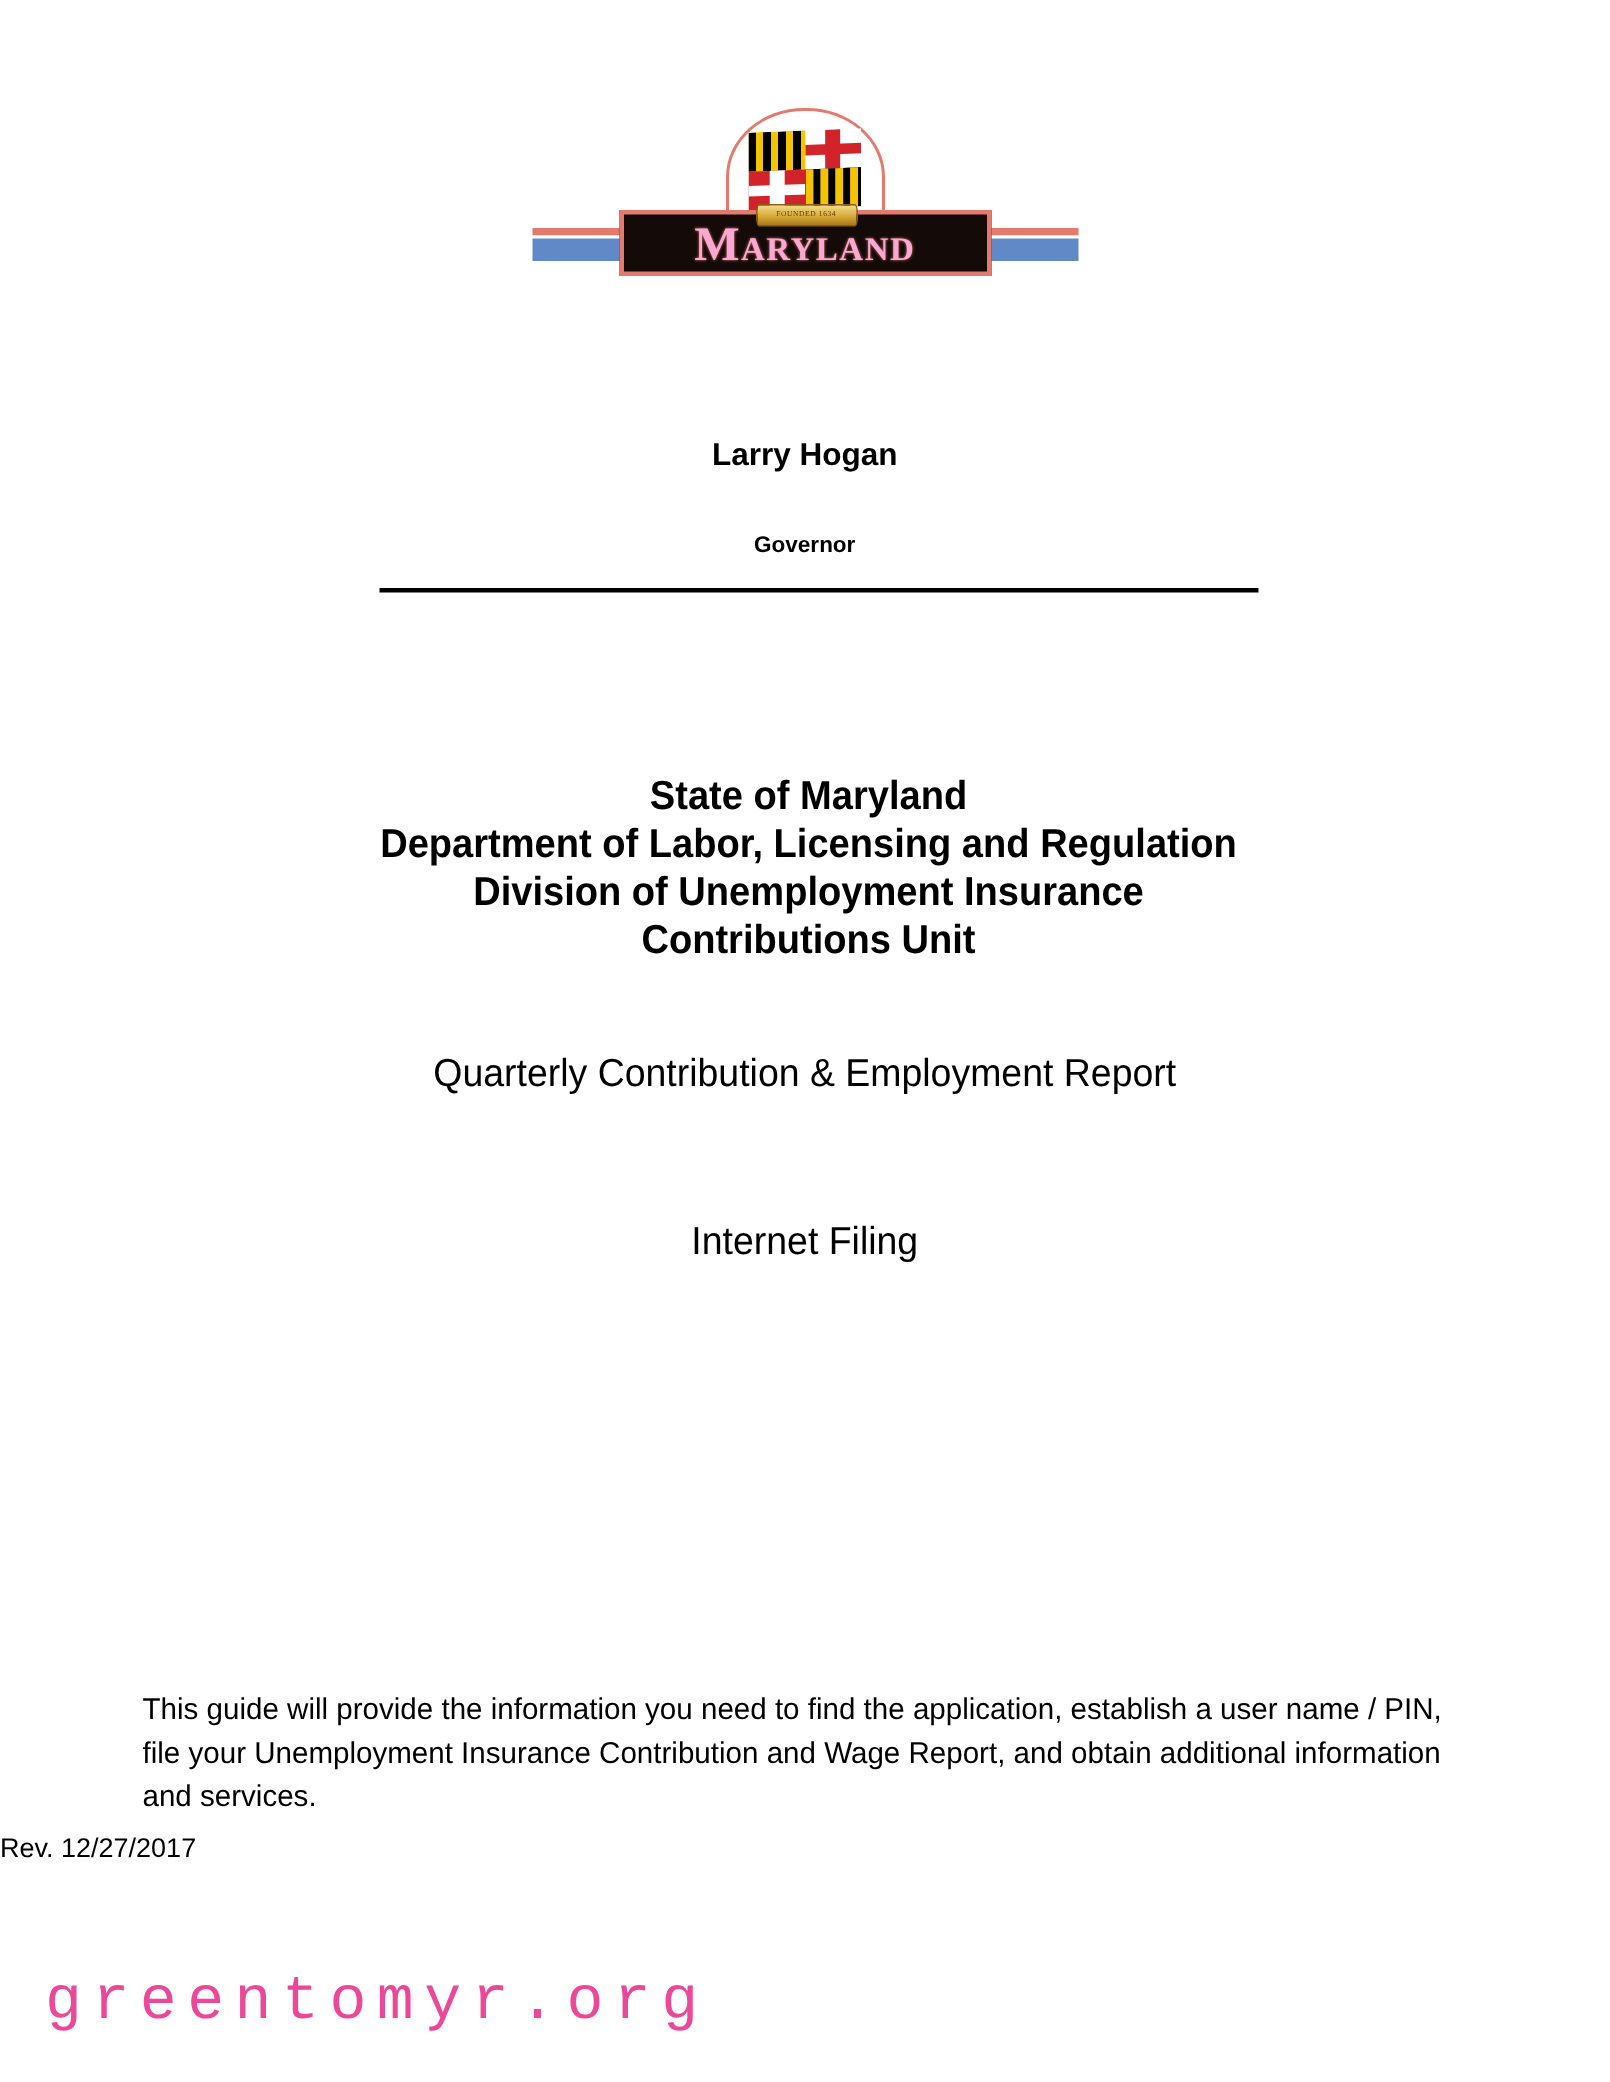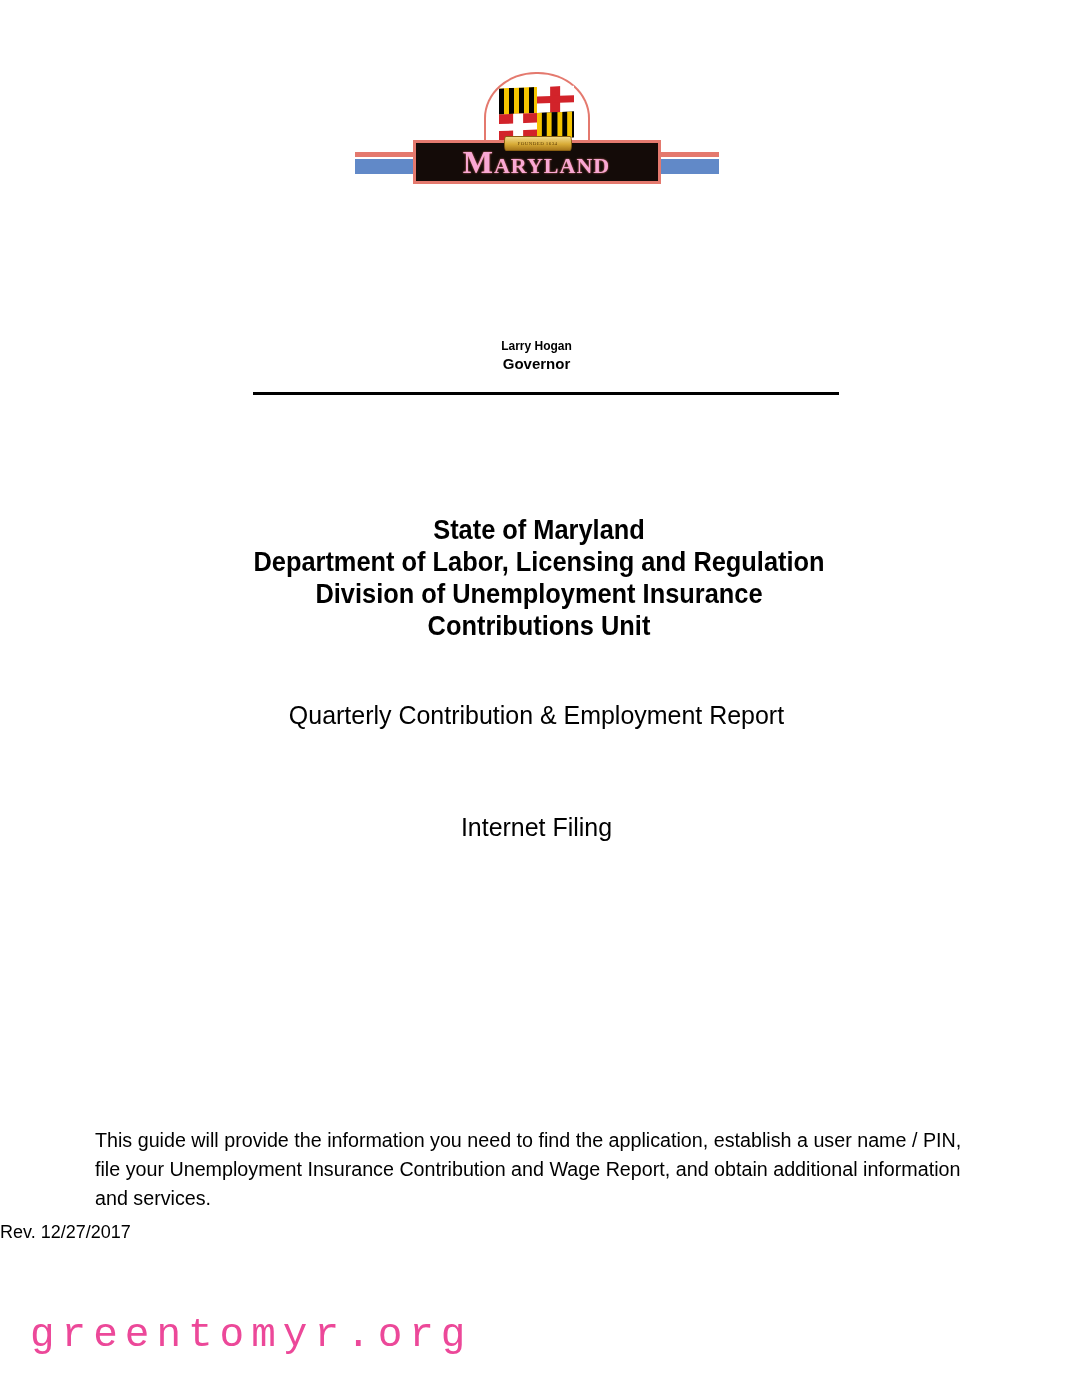--- a/index.html
+++ b/index.html
@@ -182,29 +182,29 @@
     position: absolute;
     top: 290px;
     left: 0;
     width: 1073px;
     display: flex;
     justify-content: center;
     gap: 160px;
   }
   .official { text-align: center; }
   .official .name {
-    font-size: 12px;
+    font-size: 21px;
     font-weight: 700;
     line-height: 1.35;
-    margin-top: 48px;
   }
   .official .role {
     font-size: 15px;
     font-weight: 700;
     line-height: 1.35;
+    margin-top: 36px;
   }
 
   #divider {
     position: absolute;
     left: 253px;
     top: 392px;
     width: 586px;
     height: 3px;
     background: #000000;
   }

